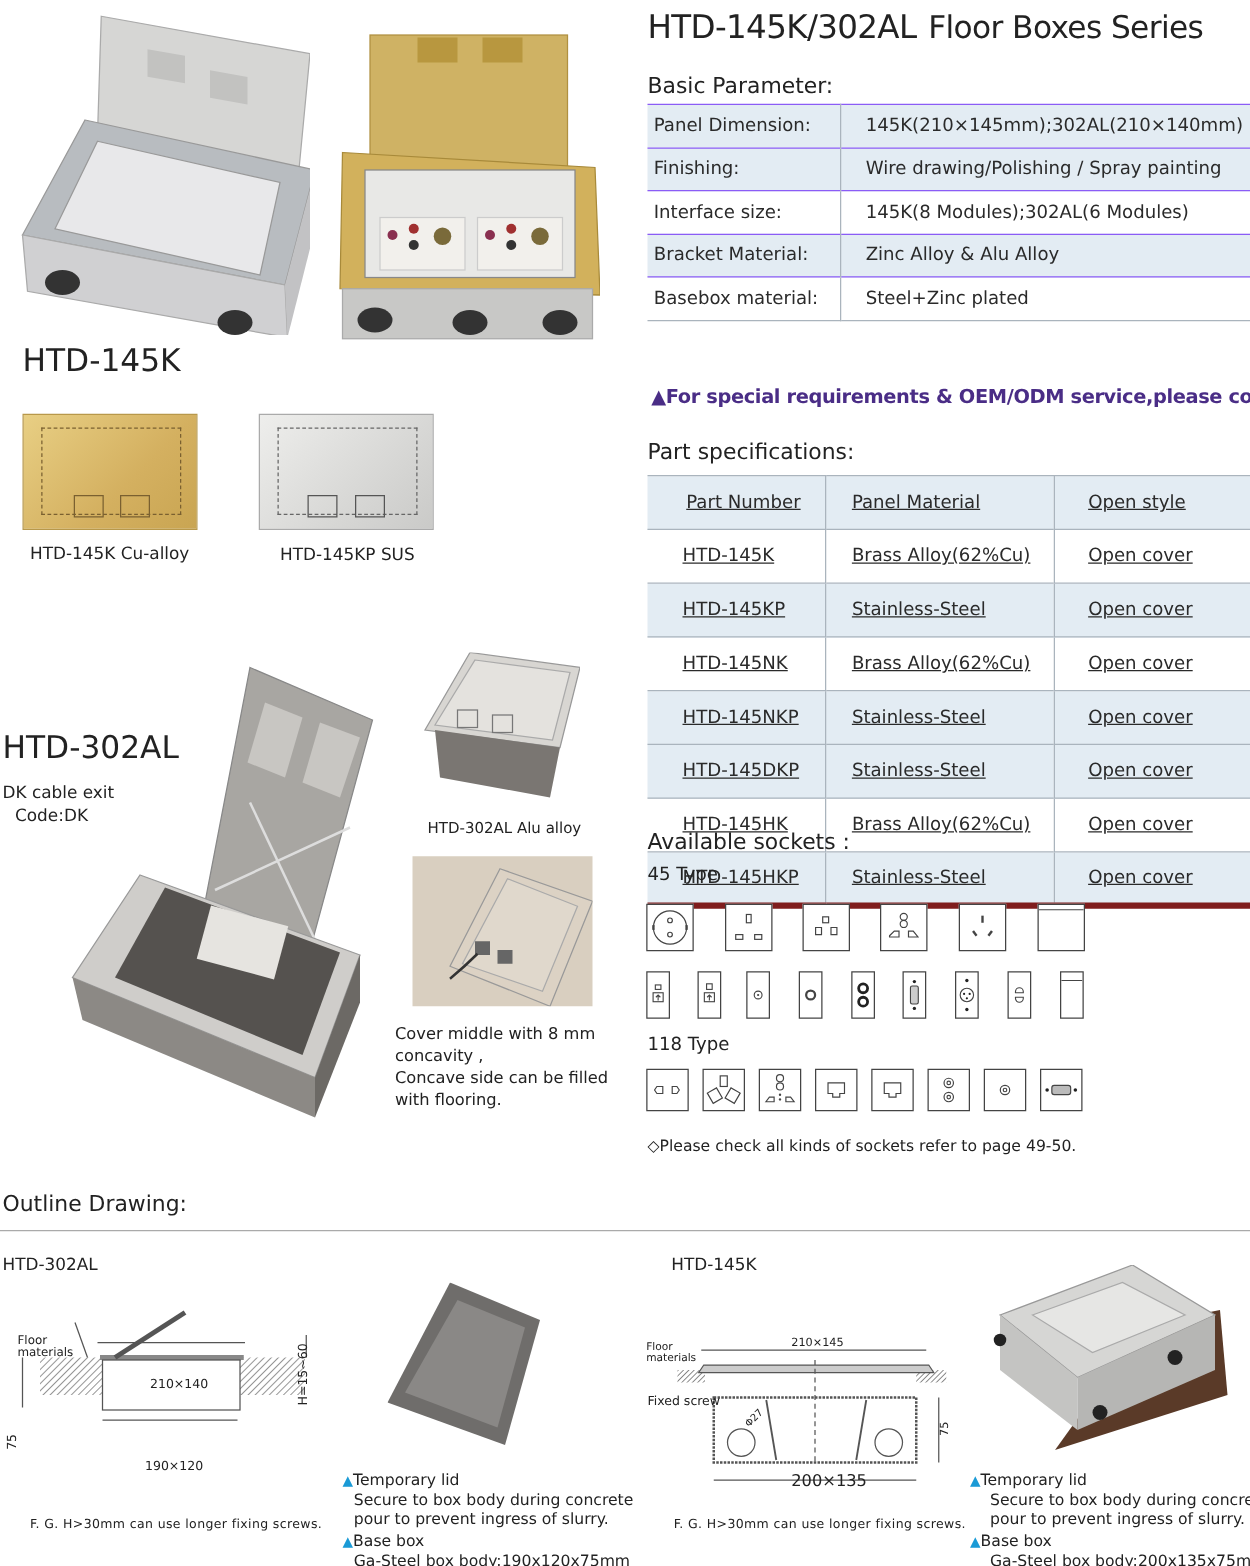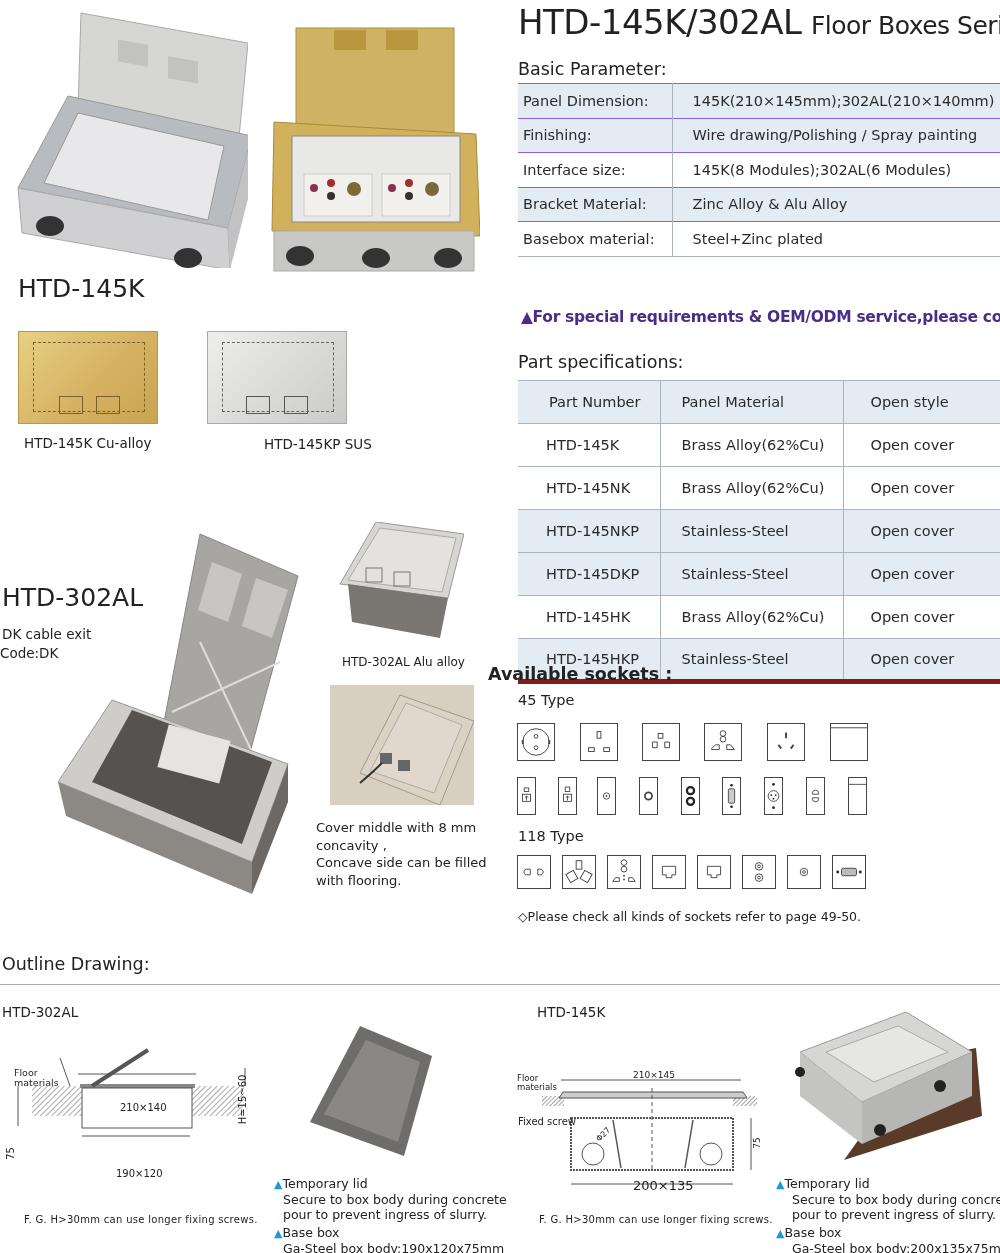--- a/index.html
+++ b/index.html
@@ -1,34 +1,34 @@
 <!DOCTYPE html>
 <html><head>
 <meta charset="utf-8">
 <style>
   * { box-sizing: border-box; margin: 0; padding: 0; }
   body { width: 1000px; height: 1253px; background: #fff; font-family: "DejaVu Sans", sans-serif; color: #222; position: relative; overflow: hidden; }
   .abs { position: absolute; }
   .title { left: 518px; top: 2px; font-size: 31px; color: #222; white-space: nowrap; letter-spacing: -0.5px; }
-  .title .big { font-size: 34px; }
+  .title .big { font-size: 26px; }
   .title .small { font-size: 25px; }
   .h2 { font-size: 17.5px; color: #222; white-space: nowrap; }
   .h-big { font-size: 25px; color: #222; white-space: nowrap; }
   .cap { font-size: 13.5px; color: #222; white-space: nowrap; }
   
   .ptable { left: 518px; top: 83px; width: 482px; border-collapse: collapse; }
   .ptable td { height: 34.5px; font-size: 14.5px; border-top: 1px solid #8b5cf6; color: #2a2a2a; padding: 0; }
   .ptable tr:last-child td { border-bottom: 1px solid #aab4bd; }
   .ptable tr.shade td { background: #e3ecf3; }
   .ptable td.k { width: 154px; padding-left: 5px; border-right: 1px solid #aab4bd; }
   .ptable td.v { padding-left: 20px; }
   .oem { left: 521px; top: 308px; font-size: 15.5px; font-weight: bold; color: #4a2d86; white-space: nowrap; letter-spacing: -0.3px; }
   
   .stable { left: 518px; top: 380px; width: 482px; border-collapse: collapse; }
-  .stable td { height: 43px; font-size: 14.5px; border-top: 1px solid #aab4bd; color: #2a2a2a; padding: 0; }
+  .stable td { height: 43px; font-size: 14.5px; border-top: 1px solid #aab4bd; color: #2a2a2a; padding: 0; text-decoration: underline; }
   .stable tr:last-child td { border-bottom: 5px solid #7f1d1d; }
   .stable tr.shade td { background: #e3ecf3; }
   .stable td.c1 { width: 142px; padding-left: 28px; border-right: 1px solid #aab4bd; }
   .stable td.c2 { width: 183px; padding-left: 21px; border-right: 1px solid #aab4bd; }
   .stable td.c3 { padding-left: 27px; }
   .stable tr.head td.c1 { padding-left: 31px; }
   
   .sock { position: absolute; border: 1.3px solid #444; background: #fff; }
   .sock svg { width: 100%; height: 100%; display: block; }
   .note { left: 518px; top: 909px; font-size: 12.5px; color: #222; white-space: nowrap; }
@@ -79,20 +79,25 @@
       <tr class="shade head">
     <td class="c1">Part Number</td>
     <td class="c2">Panel Material</td>
     <td class="c3">Open style</td>
   </tr>
   <tr>
         <td class="c1">HTD-145K</td>
         <td class="c2">Brass Alloy(62%Cu)</td>
         <td class="c3">Open cover</td>
       </tr>
+  <tr class="shade">
+        <td class="c1">HTD-145KP</td>
+        <td class="c2">Stainless-Steel</td>
+        <td class="c3">Open cover</td>
+      </tr>
   <tr>
         <td class="c1">HTD-145NK</td>
         <td class="c2">Brass Alloy(62%Cu)</td>
         <td class="c3">Open cover</td>
       </tr>
   <tr class="shade">
         <td class="c1">HTD-145NKP</td>
         <td class="c2">Stainless-Steel</td>
         <td class="c3">Open cover</td>
       </tr>
@@ -107,21 +112,21 @@
         <td class="c3">Open cover</td>
       </tr>
   <tr class="shade">
         <td class="c1">HTD-145HKP</td>
         <td class="c2">Stainless-Steel</td>
         <td class="c3">Open cover</td>
       </tr>
 </tbody>
   </table>
 
-<div class="abs h2" style="left:488px;top:664px;font-weight:bold;">Available sockets :</div>
+<div class="abs h2" style="left:518px;top:664px;">Available sockets :</div>
 <div class="abs" style="left:518px;top:692px;font-size:14.5px;">45 Type</div>
 
 <div class="sock" style="left:517px;top:723px;width:38px;height:38px;">
   <svg viewBox="0 0 38 38">
       <circle cx="19" cy="19" r="14" fill="none" stroke="#444" stroke-width="1"></circle>
       <circle cx="19" cy="13" r="2" fill="none" stroke="#444"></circle>
       <circle cx="19" cy="25" r="2" fill="none" stroke="#444"></circle>
       <rect x="4" y="17" width="2" height="4" fill="#444"></rect>
       <rect x="32" y="17" width="2" height="4" fill="#444"></rect>
     </svg>
@@ -324,25 +329,25 @@
   <div style="position:absolute;left:14px;top:10px;width:112px;height:70px;border:1px dashed #7a6030;"></div>
   <div style="position:absolute;left:40px;top:64px;width:24px;height:18px;border:1px solid #7a6030;"></div>
   <div style="position:absolute;left:77px;top:64px;width:24px;height:18px;border:1px solid #7a6030;"></div>
 </div>
 <div class="abs" style="left:207px;top:331px;width:140px;height:93px;background:linear-gradient(135deg,#eeeeec,#d8d8d6 60%,#cacac8);border:1px solid #aaa;">
   <div style="position:absolute;left:14px;top:10px;width:112px;height:70px;border:1px dashed #666;"></div>
   <div style="position:absolute;left:38px;top:64px;width:24px;height:18px;border:1px solid #555;"></div>
   <div style="position:absolute;left:76px;top:64px;width:24px;height:18px;border:1px solid #555;"></div>
 </div>
 <div class="abs cap" style="left:24px;top:435px;">HTD-145K Cu-alloy</div>
-<div class="abs cap" style="left:224px;top:436px;margin-left:40px;">HTD-145KP SUS</div>
+<div class="abs cap" style="left:224px;top:436px;">HTD-145KP SUS</div>
 
 <div class="abs h-big" style="left:2px;top:583px;">HTD-302AL</div>
 <div class="abs cap" style="left:2px;top:626px;">DK cable exit</div>
-<div class="abs cap" style="left:0;top:645px;">Code:DK</div>
+<div class="abs cap" style="left:12px;top:645px;">Code:DK</div>
 
 <div class="abs" style="left:52px;top:532px;width:248px;height:370px;">
   <svg viewBox="0 0 248 370" width="248" height="370">
     <polygon points="148,2 246,44 196,228 112,190" fill="#a8a6a2" stroke="#888"></polygon>
     <polygon points="160,30 190,42 176,90 146,78" fill="#c8c6c2"></polygon>
     <polygon points="204,46 236,58 220,106 190,94" fill="#c8c6c2"></polygon>
     <line x1="148" y1="110" x2="200" y2="220" stroke="#ddd" stroke-width="2"></line>
     <line x1="228" y1="130" x2="120" y2="180" stroke="#ddd" stroke-width="2"></line>
     <polygon points="60,168 236,232 200,330 6,250" fill="#cfcdca" stroke="#999"></polygon>
     <polygon points="80,178 220,230 190,312 40,250" fill="#55524f"></polygon>

